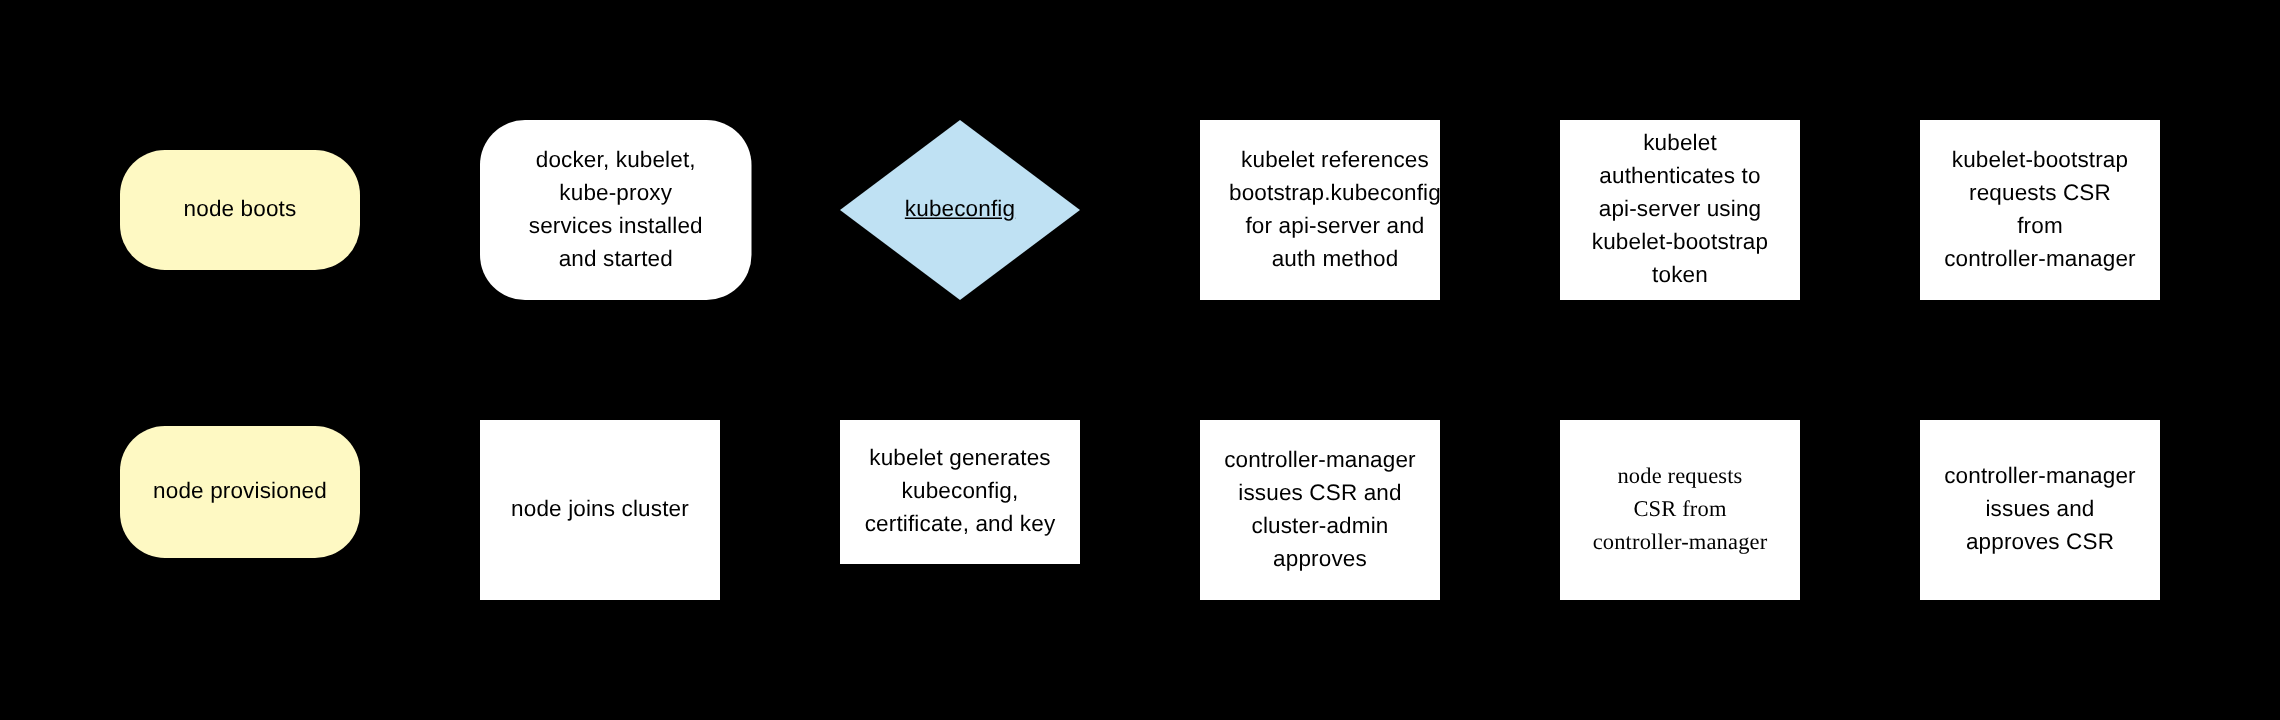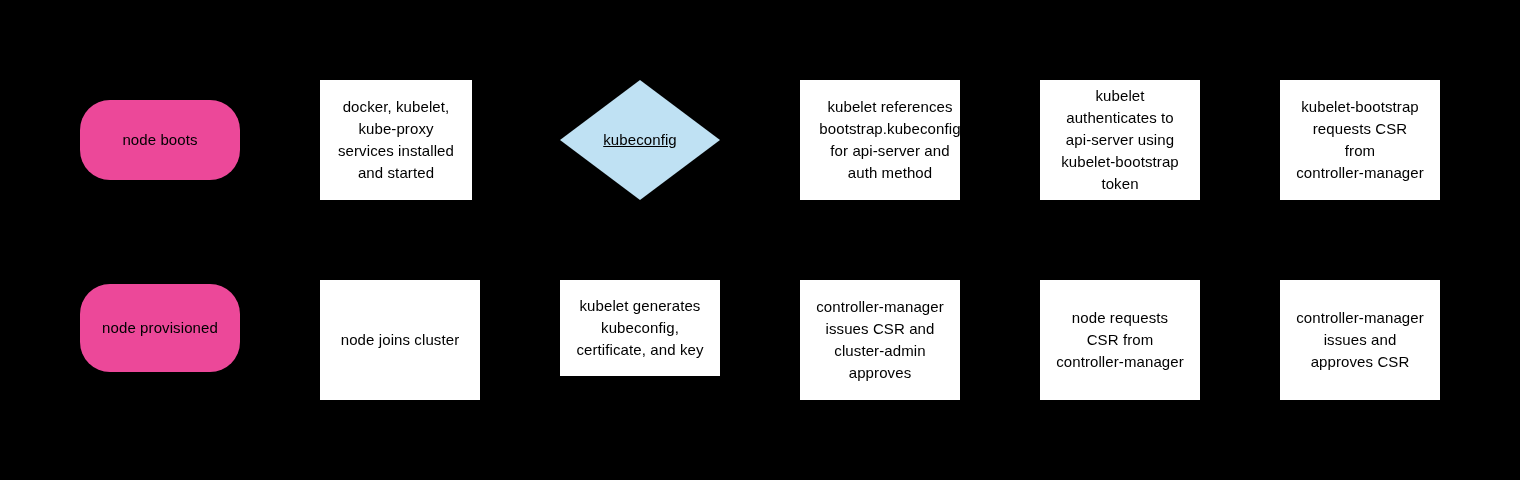--- a/index.html
+++ b/index.html
@@ -45,21 +45,21 @@
     margin: 0 -10px;
   }
   .shape-process.fit .label {
     width: auto;
     margin: 0;
     padding: 0 6px;
   }
 
   
   .shape-terminator {
-    background: #ec4899;
+    background: #fef9c3;
     border-radius: 30px;
     text-align: center;
   }
   .shape-terminator .label {
     padding: 0 6px;
     width: auto;
   }
 
   
   .shape-decision {
@@ -80,21 +80,21 @@
   }
 </style>
 </head>
 <body>
 
 <div id="canvas">
     <div style="position: absolute; inset: 0px;">
       <div class="node shape-terminator" style="left: 80px; top: 100px; width: 160px; height: 80px;">
         <div class="label">node boots</div>
       </div>
-      <div class="node shape-process" style="left: 320px; top: 80px; width: 152px; height: 120px;">
+      <div class="node shape-process" style="left: 320px; top: 80px; width: 181px; height: 120px; border-radius: 30px;">
         <div class="label">docker, kubelet,
 kube-proxy
 services installed
 and started</div>
       </div>
       <div class="node shape-decision" style="left: 560px; top: 80px; width: 160px; height: 120px; text-decoration: underline;">
         <div class="diamond-fill"></div>
         <div class="label">kubeconfig</div>
       </div>
       <div class="node shape-process" style="left: 800px; top: 80px; width: 160px; height: 120px; padding-left: 20px;">
@@ -128,21 +128,21 @@
         <div class="label">kubelet generates
 kubeconfig,
 certificate, and key</div>
       </div>
       <div class="node shape-process" style="left: 800px; top: 280px; width: 160px; height: 120px;">
         <div class="label">controller-manager
 issues CSR and
 cluster-admin
 approves</div>
       </div>
-      <div class="node shape-process" style="left: 1040px; top: 280px; width: 160px; height: 120px;">
+      <div class="node shape-process" style="left: 1040px; top: 280px; width: 160px; height: 120px; font-family: Liberation Serif, serif;">
         <div class="label">node requests
 CSR from
 controller-manager</div>
       </div>
       <div class="node shape-process" style="left: 1280px; top: 280px; width: 160px; height: 120px;">
         <div class="label">controller-manager
 issues and
 approves CSR</div>
       </div>
     </div>

